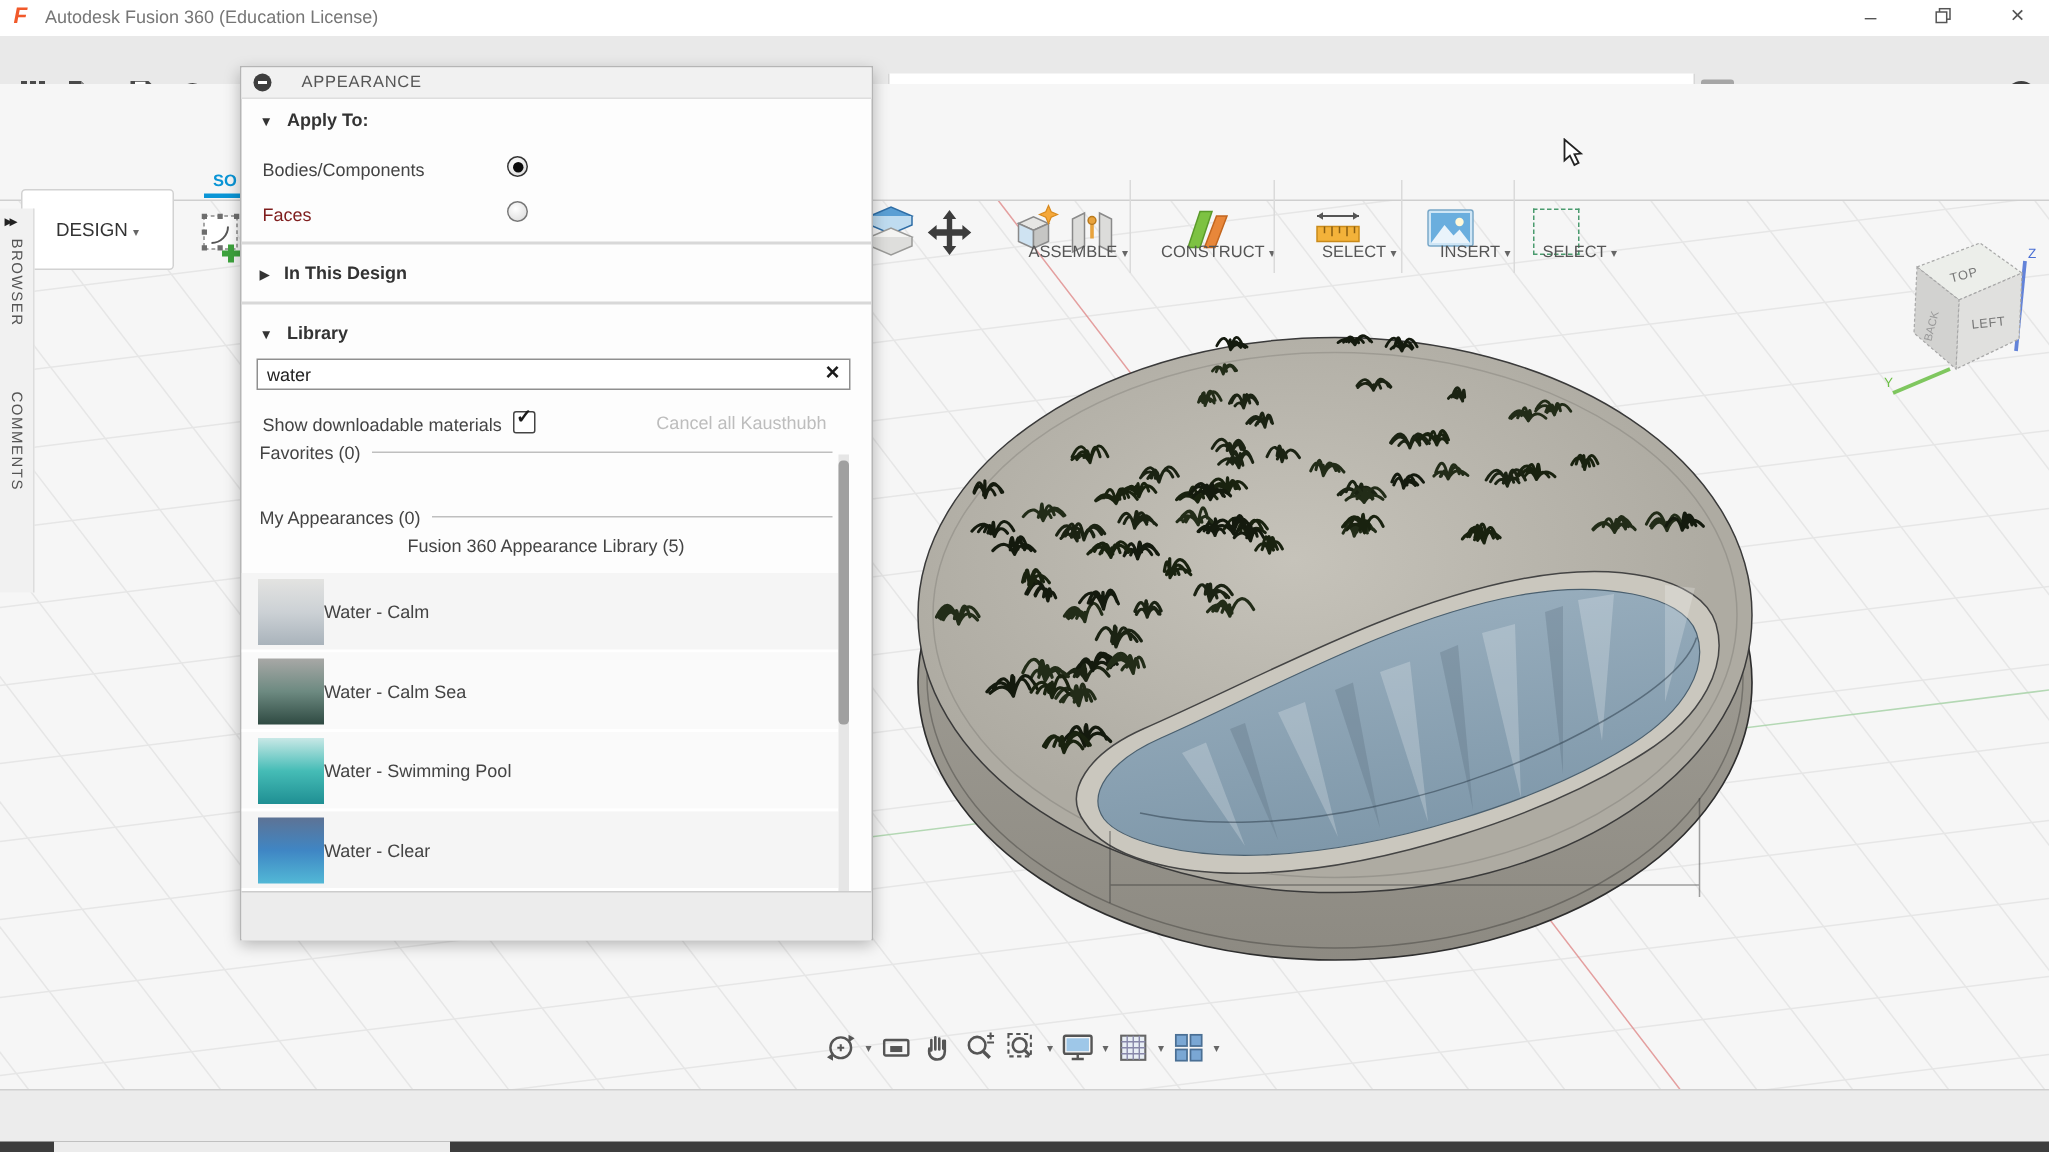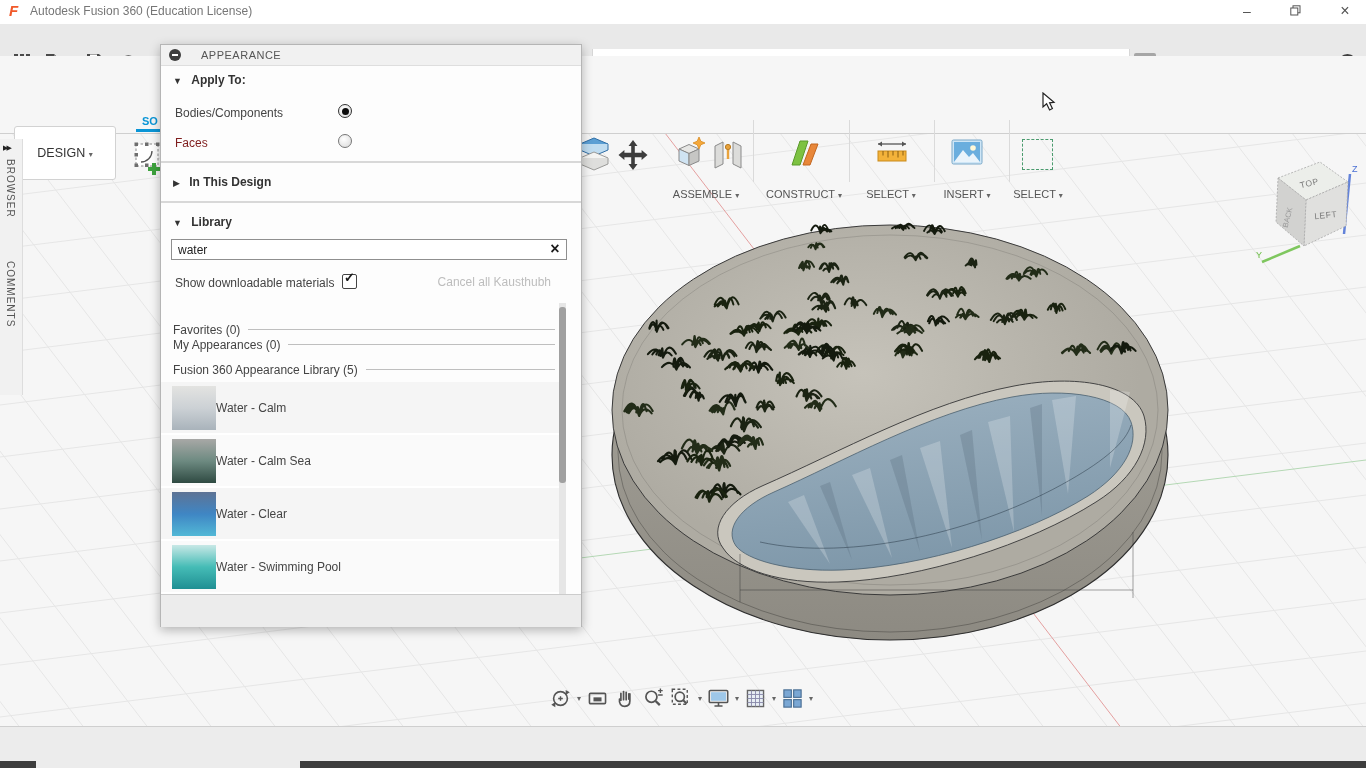--- a/index.html
+++ b/index.html
@@ -22,21 +22,21 @@
      font-size:17px;line-height:21px;text-align:center;border-radius:2px;}
   #user-name{left:1248px;top:33px;font-size:12px;color:#333;}
   #help-btn{left:1338px;top:30px;width:19px;height:19px;border-radius:50%;background:#3f3f3f;color:#fff;
      font-size:12px;font-weight:bold;text-align:center;line-height:19px;}
   
   #toolbar{left:0;top:56px;width:1366px;height:77px;background:#f6f6f6;border-bottom:1px solid #cfcfcf;}
   #design-btn{left:14px;top:70px;width:100px;height:52px;background:#fff;border:1px solid #d2d2d2;border-radius:3px;
      font-size:12.5px;color:#333;text-align:center;line-height:52px;}
   #solid-partial{left:142px;top:59px;font-size:11px;font-weight:bold;color:#0a95d6;}
   #solid-underline{left:136px;top:73px;width:24px;height:3px;background:#0a95d6;}
-  .grp-label{top:132px;height:14px;font-size:11px;color:#555;text-align:center;white-space:nowrap;}
+  .grp-label{top:106px;height:14px;font-size:11px;color:#555;text-align:right;white-space:nowrap;}
   .grp-div{top:64px;width:1px;height:62px;background:#dadada;}
   
   #viewport{left:0;top:133px;width:1366px;height:635px;}
   
   #side-strip{left:0;top:139px;width:22px;height:256px;background:#f1f1f1;border-right:1px solid #ddd;}
   .vtext{writing-mode:vertical-rl;font-size:10px;letter-spacing:1px;color:#555;}
   
   #dialog{left:160px;top:44px;width:420px;height:581px;background:#fdfdfd;border:1px solid #b5b5b5;
      box-shadow:0 3px 10px rgba(0,0,0,.28);font-size:12px;}
   #dlg-header{left:0;top:0;width:420px;height:20px;background:#f1f1f1;border-bottom:1px solid #dedede;}
@@ -488,49 +488,49 @@
 
     <input id="dlg-search" class="abs" type="text" value="water" style="">
     <span id="search-clear" class="abs">×</span>
 
     <span class="abs" style="left:14px;top:231px;color:#444;">Show downloadable materials</span>
     <span id="dl-chk" class="chk abs">
         <span class="tick">✓</span>
       </span>
     <span id="cancel-dl" class="abs">Cancel all Kausthubh</span>
 
-    <div class="lib-section abs" style="top:272px;">
+    <div class="lib-section abs" style="top:244px;">
       <span>Favorites (0)</span>
         <span class="sec-line"></span>
     </div>
     <div class="lib-section abs" style="top:287px;">
       <span>My Appearances (0)</span>
         <span class="sec-line"></span>
     </div>
-    <div class="lib-section abs" style="top:312px;">
+    <div class="lib-section abs" style="top:312px;flex-direction:column;">
       <span>Fusion 360 Appearance Library (5)</span>
         <span class="sec-line"></span>
     </div>
 
     <div id="appearance-list" class="abs">
         <div class="app-row" style="background: rgb(245, 245, 245);">
           <div class="app-thumb" style="background: linear-gradient(rgb(227, 227, 225), rgb(204, 209, 213), rgb(169, 179, 187));"></div>
           <span class="app-label">Water - Calm</span>
         </div>
         <div class="app-row" style="background: rgb(250, 250, 250); text-align: right;">
           <div class="app-thumb" style="background: linear-gradient(rgb(168, 168, 166), rgb(109, 138, 129), rgb(47, 74, 66));"></div>
           <span class="app-label">Water - Calm Sea</span>
         </div>
+        <div class="app-row" style="background: rgb(250, 250, 250);">
+          <div class="app-thumb" style="background: linear-gradient(rgb(200, 232, 230), rgb(69, 188, 182), rgb(31, 143, 147));"></div>
+          <span class="app-label">Water - Swimming Pool</span>
+        </div>
         <div class="app-row" style="background: rgb(245, 245, 245);">
           <div class="app-thumb" style="background: linear-gradient(rgb(93, 115, 149), rgb(63, 134, 196), rgb(82, 184, 214));"></div>
           <span class="app-label">Water - Clear</span>
-        </div>
-        <div class="app-row" style="background: rgb(250, 250, 250);">
-          <div class="app-thumb" style="background: linear-gradient(rgb(200, 232, 230), rgb(69, 188, 182), rgb(31, 143, 147));"></div>
-          <span class="app-label">Water - Swimming Pool</span>
         </div>
       </div>
     <div id="list-scroll-track" class="abs"></div>
     <div id="list-scroll-thumb" class="abs"></div>
 
     <div id="dlg-footer" class="abs">
       
       
     </div>
   </div>

